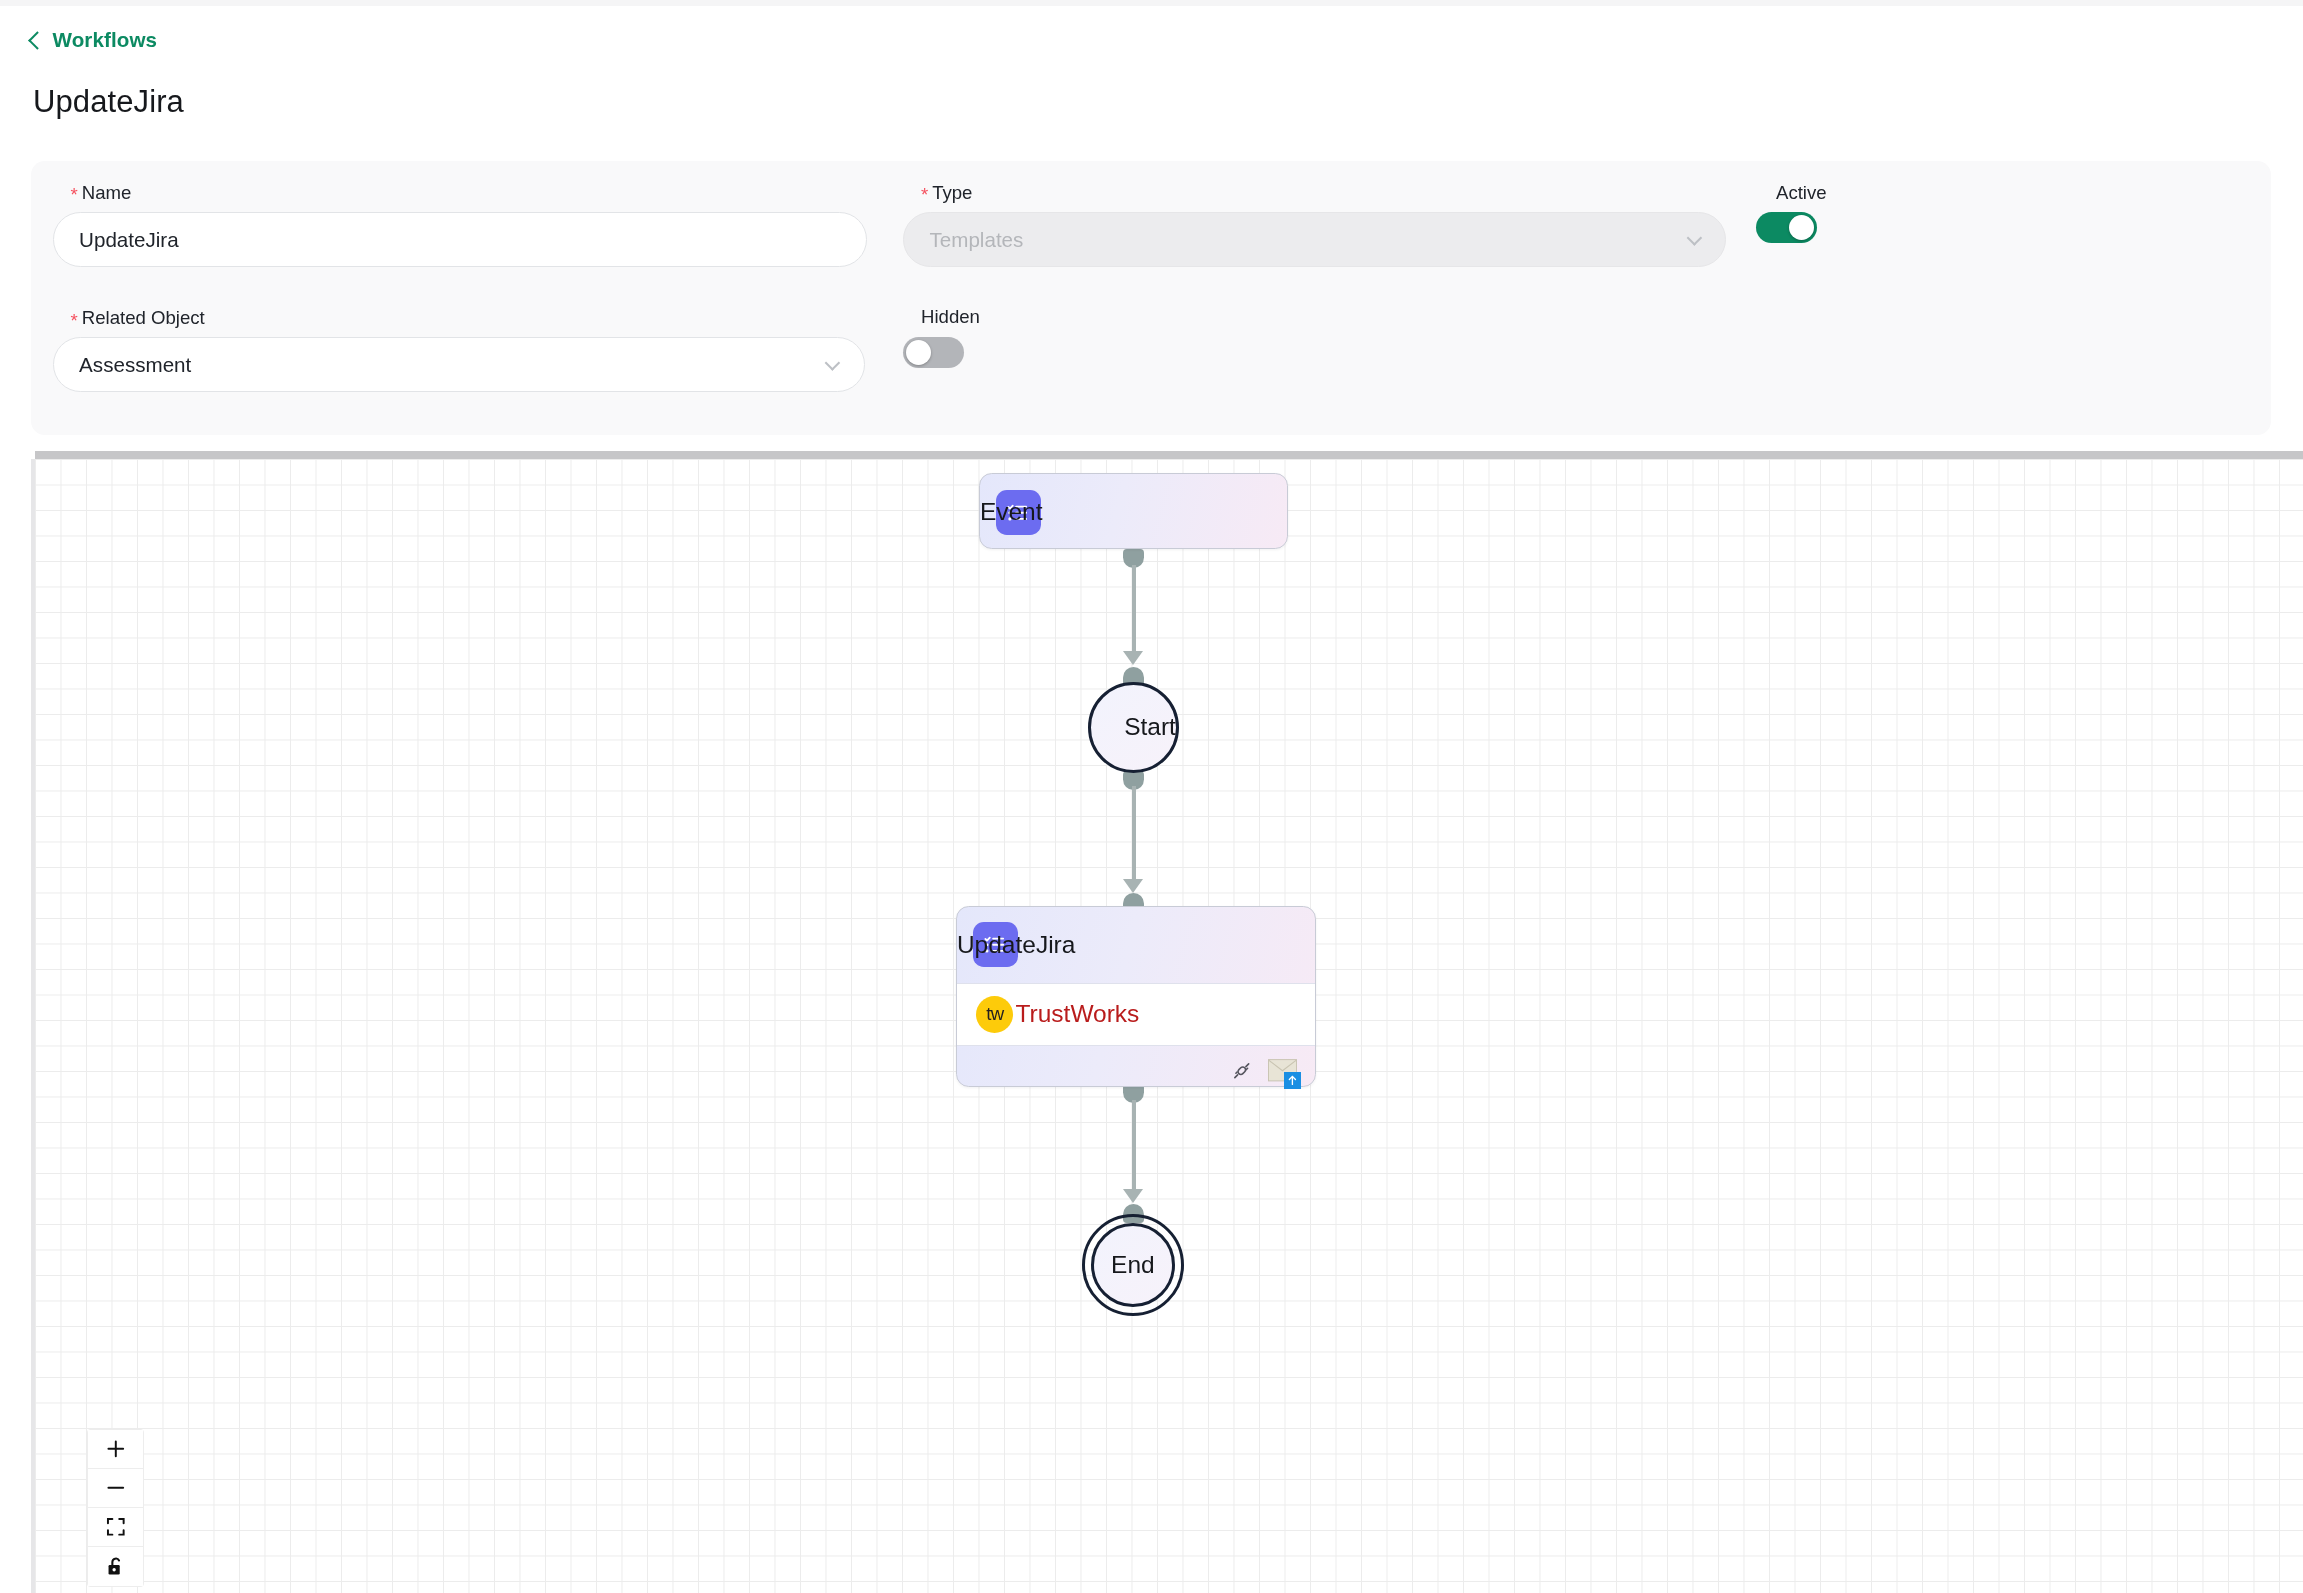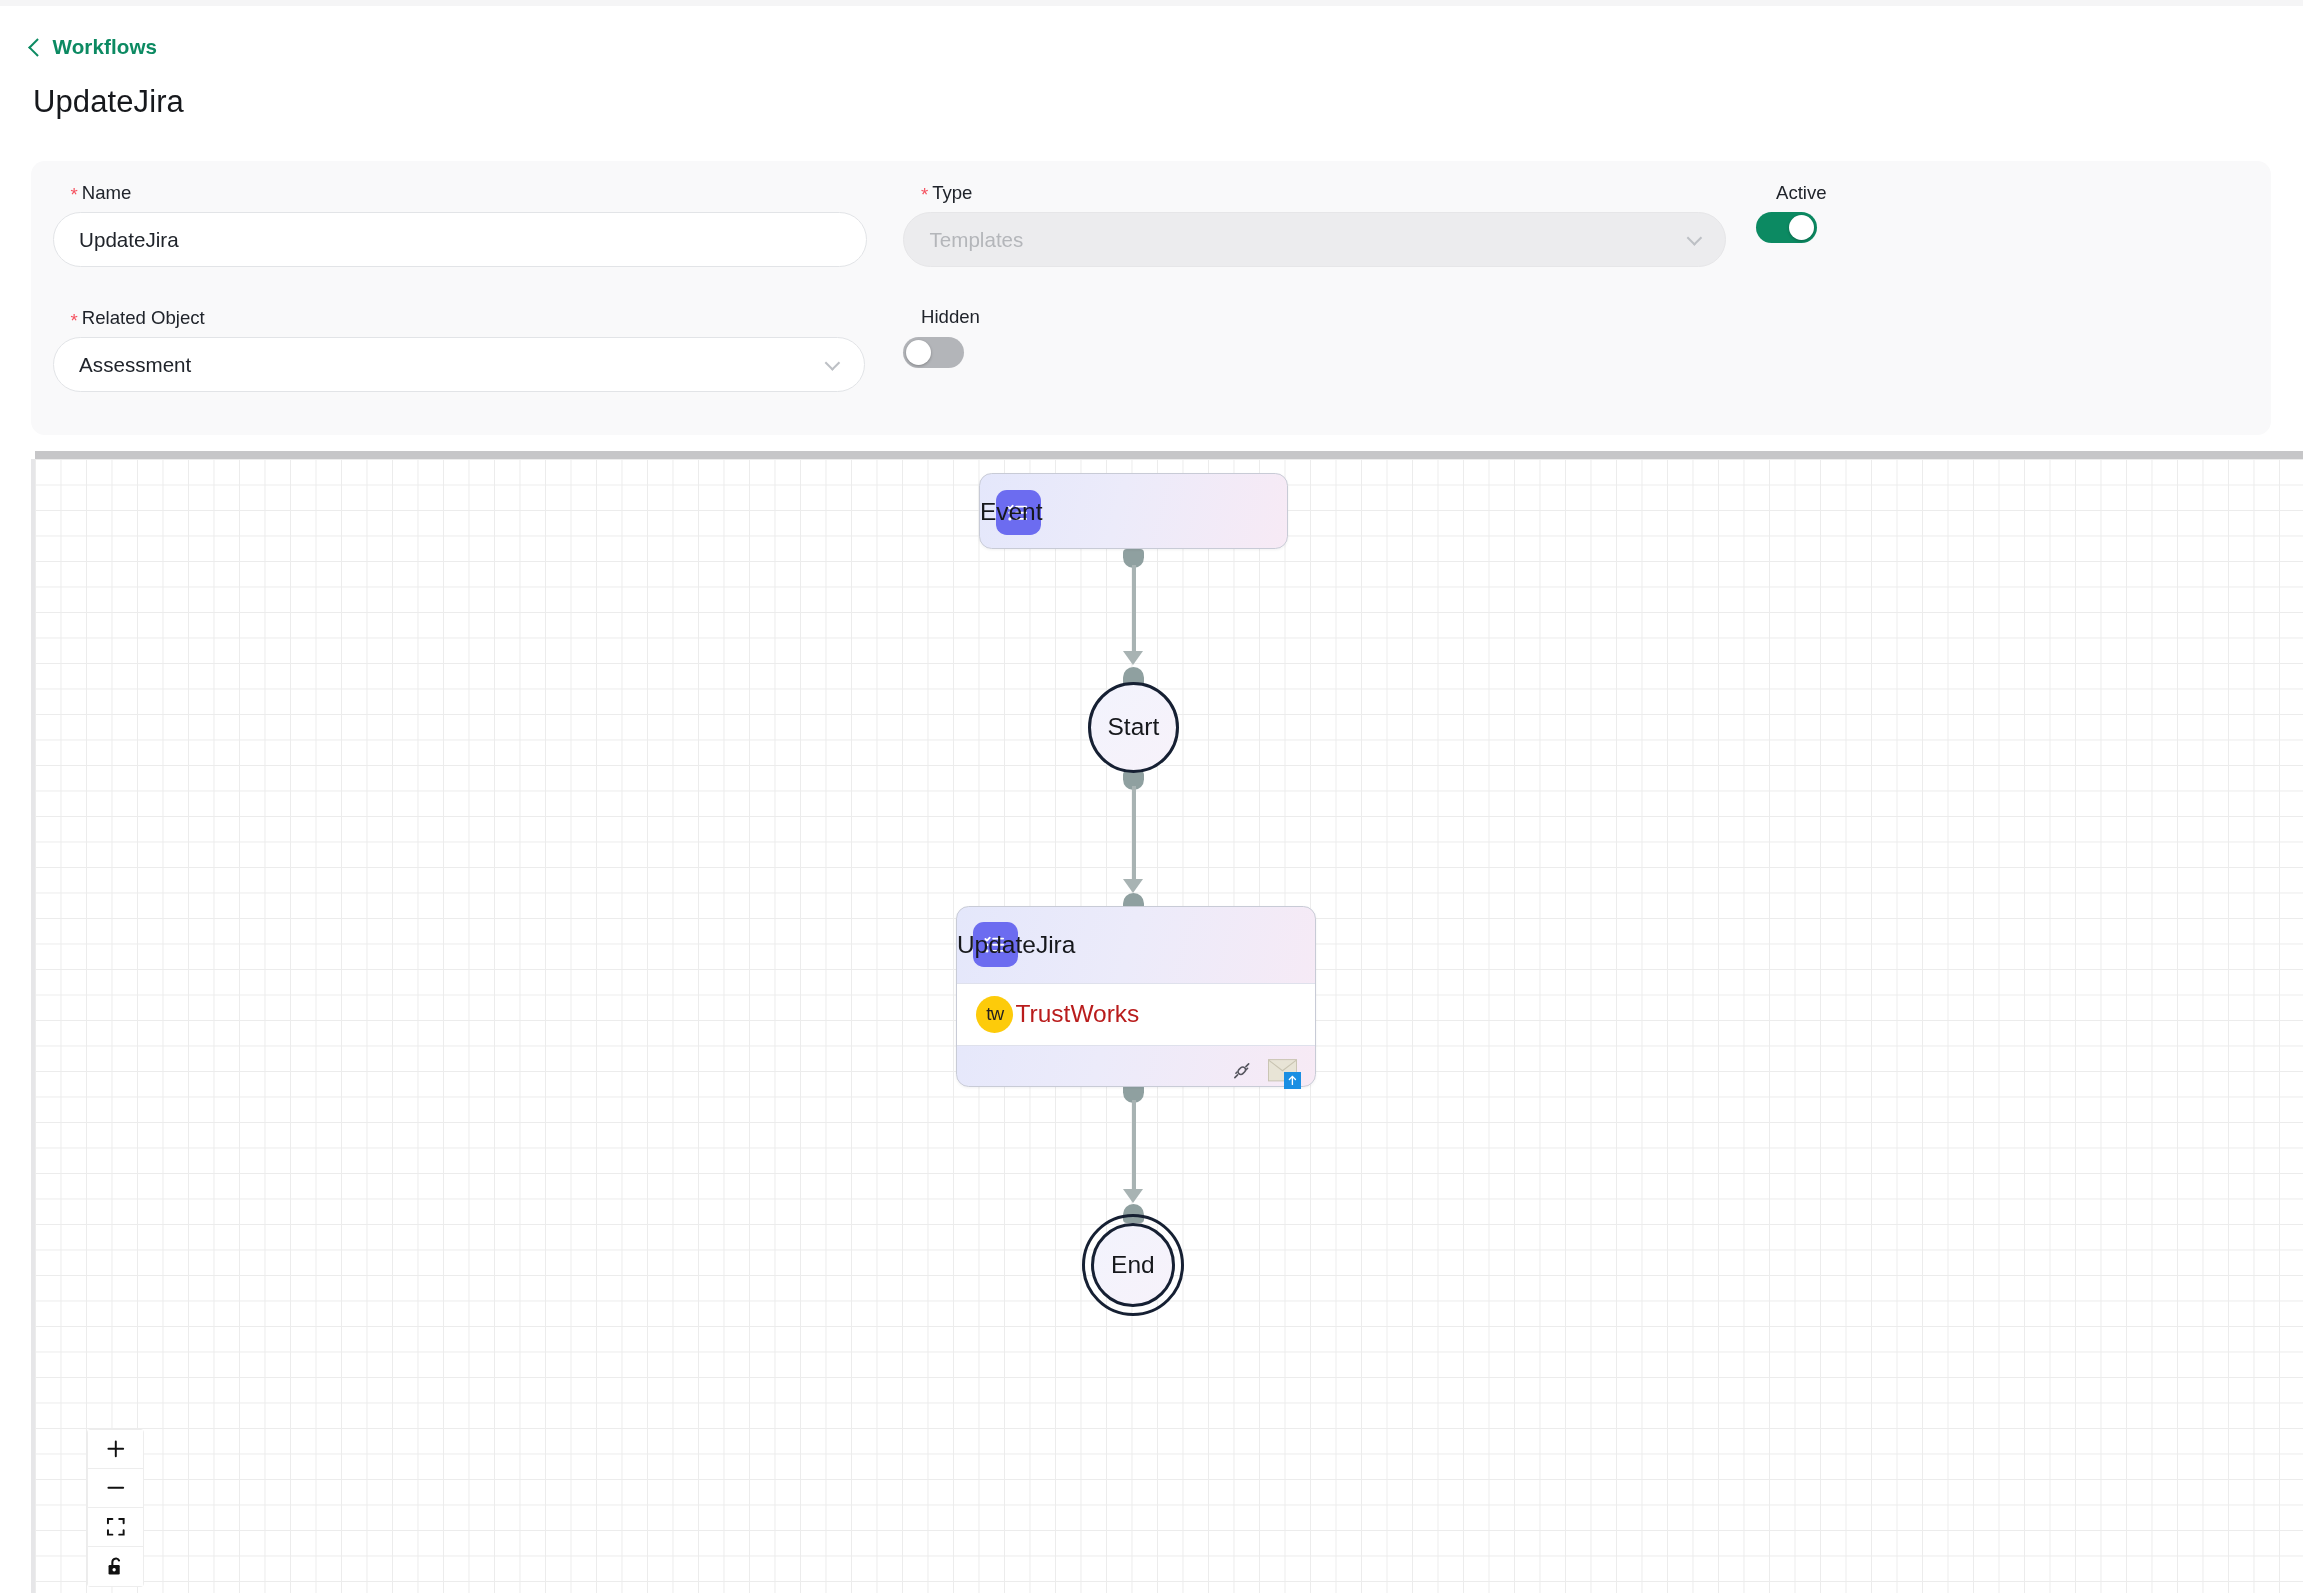--- a/index.html
+++ b/index.html
@@ -12,21 +12,21 @@
   }
 
   
   #top-strip {
     position: absolute; left: 0; top: 0;
     width: 2303px; height: 5.9px;
     background: #f5f5f6;
   }
 
   #breadcrumb {
-    position: absolute; left: 31px; top: 35px;
+    position: absolute; left: 31px; top: 28px;
     display: flex; align-items: center; gap: 8.8px;
     cursor: pointer;
   }
   #breadcrumb .chev {
     width: 12.7px; height: 12.7px;
     border-left: 2.4px solid #0c8a62;
     border-bottom: 2.4px solid #0c8a62;
     transform: rotate(45deg);
     margin-top: 1px;
   }
@@ -316,21 +316,21 @@
             <rect x="9.6" y="11.1" width="11.2" height="1.8" rx=".9" fill="#fff"></rect>
             <rect x="9.6" y="16.9" width="11.2" height="1.8" rx=".9" fill="#fff"></rect>
             <circle cx="4.6" cy="12" r="1.5" fill="#fff"></circle>
             <circle cx="4.6" cy="17.8" r="1.5" fill="#fff"></circle>
           </svg>
         </div>
         <div class="node-head-title">Event</div>
       </div>
     </div>
 
-    <div class="node-circle start" style="left:1053px; top:223px; width:91px; height:91px;">
+    <div class="node-circle start" style="left:1053px; top:223px; width:91px; height:91px;justify-content:flex-end;">
       <span>Start</span>
     </div>
 
     <div class="node-box" style="left:921px; top:447px; width:360px; height:181px;">
       <div class="node-head">
         <div class="node-icon">
           <svg width="25.5" height="25.5" viewBox="0 0 24 24" fill="none">
             <path d="M3.2 6.6l1.5 1.5 2.6-2.8" stroke="#fff" stroke-width="1.7" stroke-linecap="round" stroke-linejoin="round"></path>
             <rect x="9.6" y="5.3" width="11.2" height="1.8" rx=".9" fill="#fff"></rect>
             <rect x="9.6" y="11.1" width="11.2" height="1.8" rx=".9" fill="#fff"></rect>

